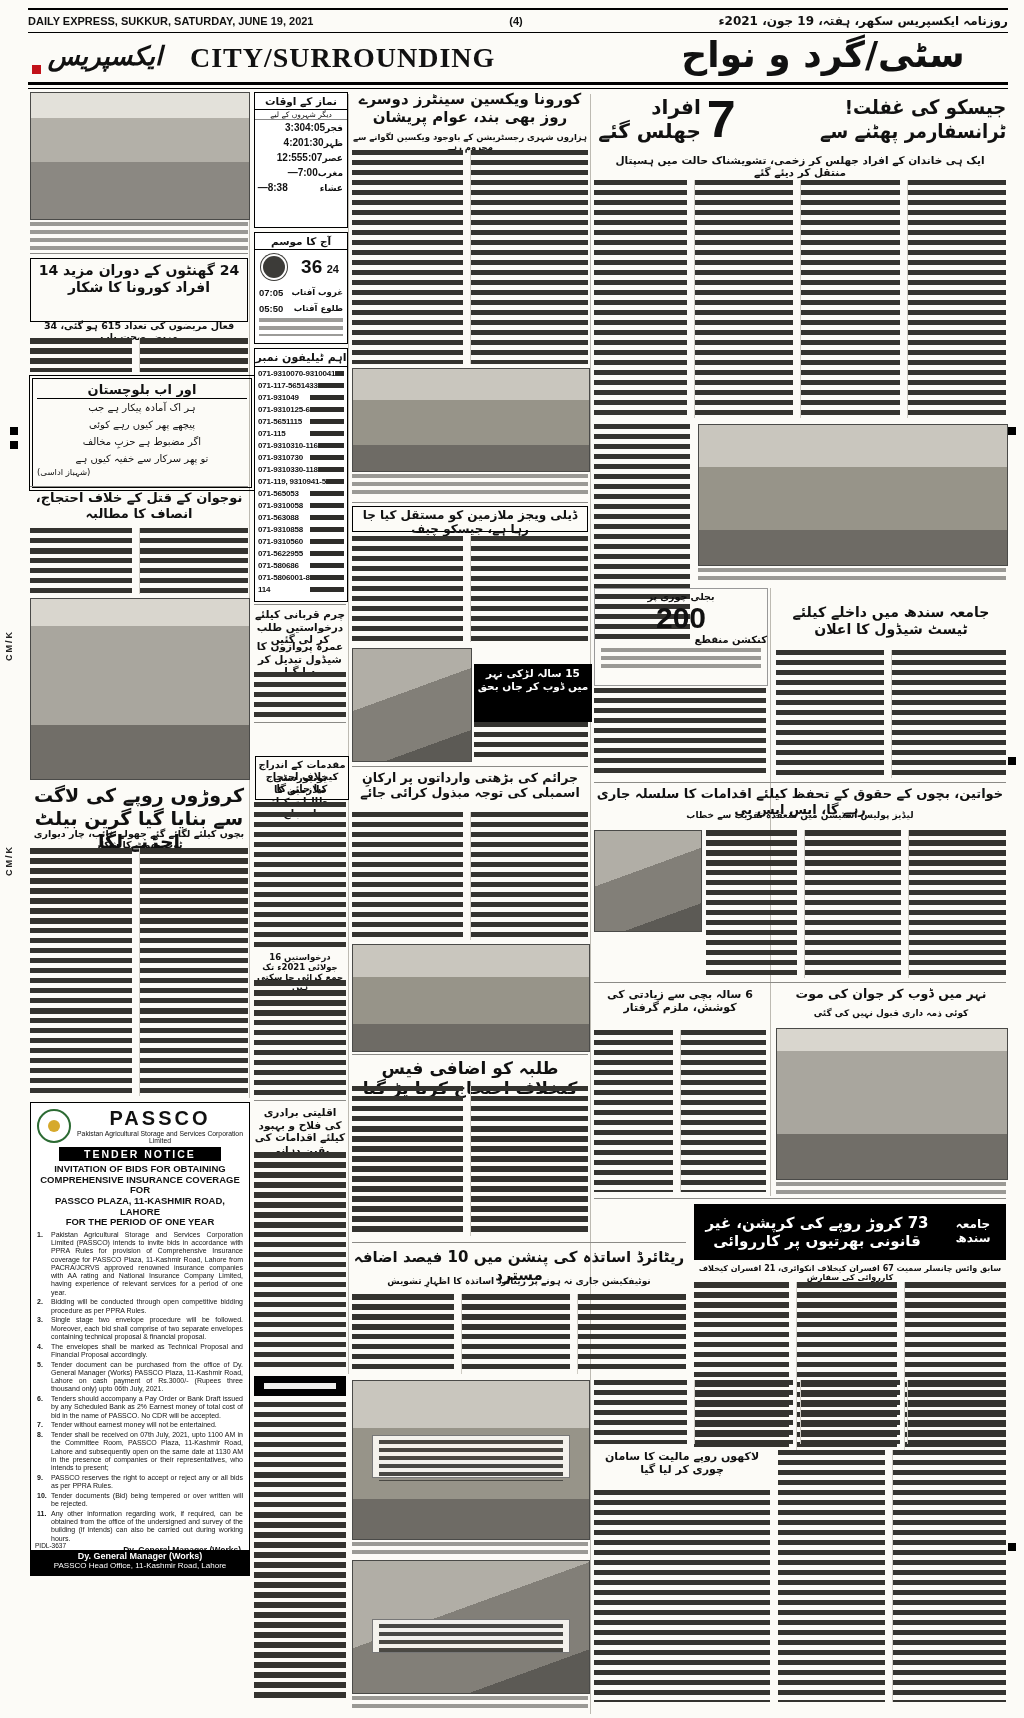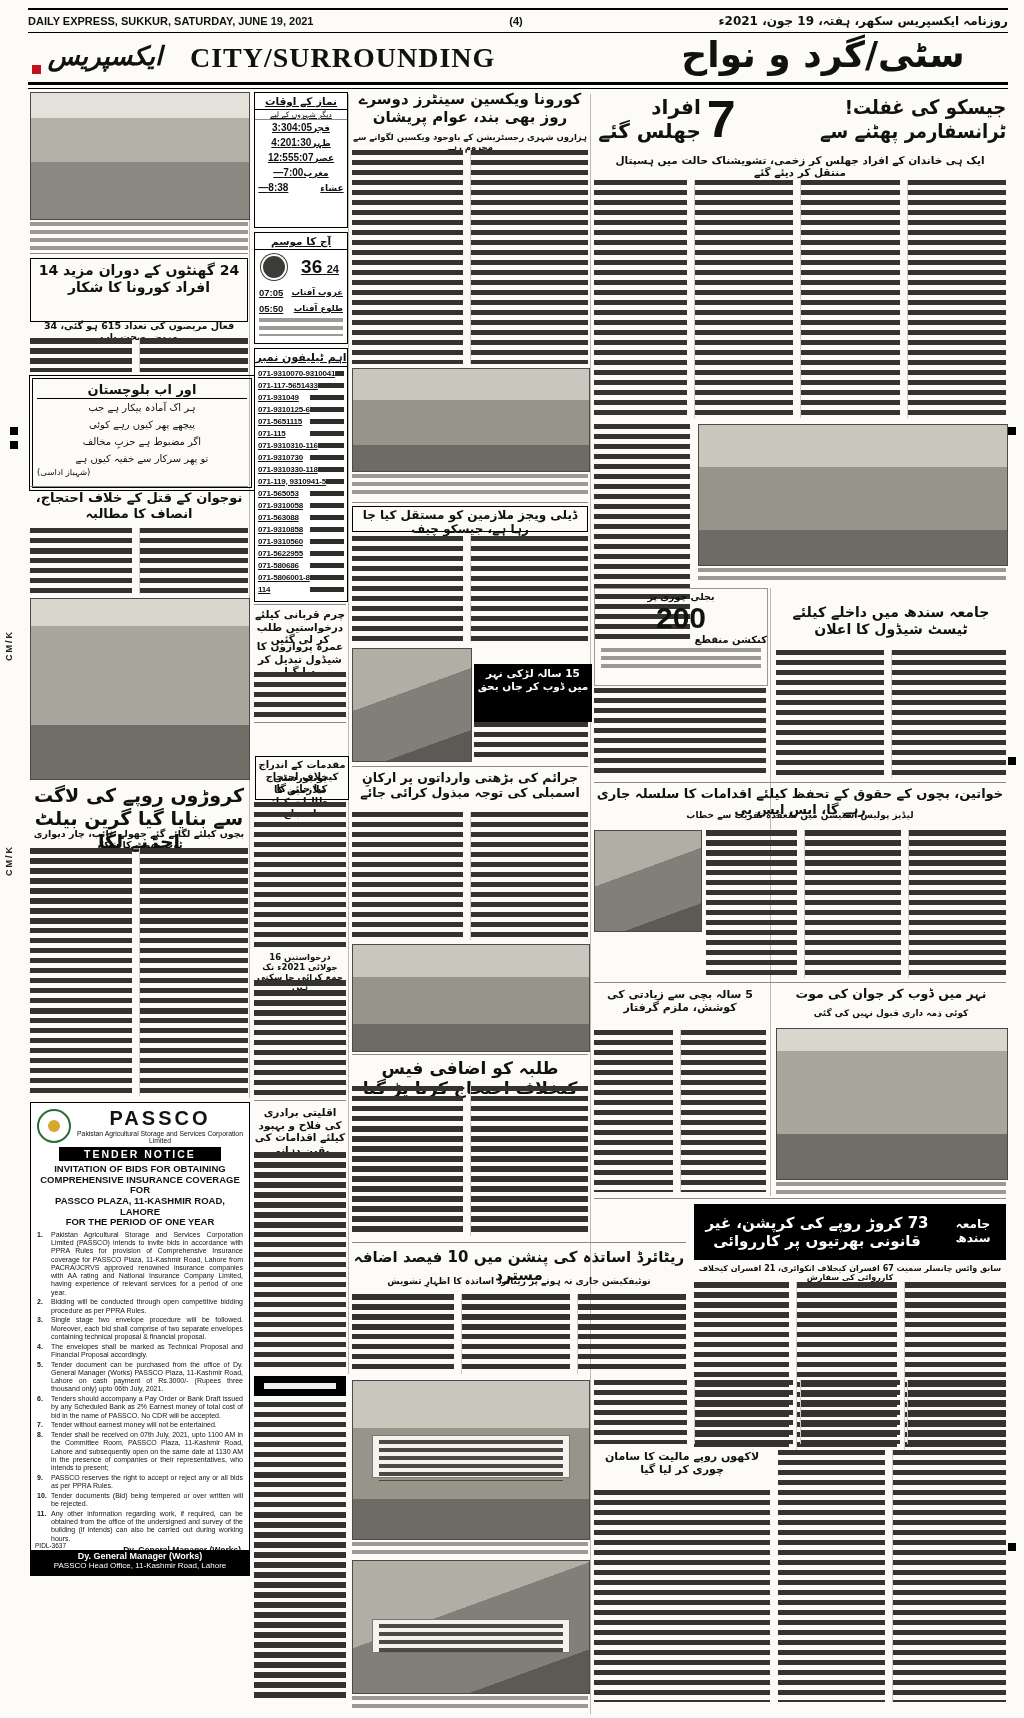--- a/index.html
+++ b/index.html
@@ -30,23 +30,23 @@
   .dbl{border:1px solid #000;outline:1px solid #000;outline-offset:2px;}
   .rev{background:#000;color:#fff;}
   .hr{position:absolute;height:1px;background:#8b8a86;}
   .vr{position:absolute;width:1px;background:#bdbab2;}
   .mark{position:absolute;background:#000;}
   .cmyk{position:absolute;font-size:9px;font-weight:bold;letter-spacing:2px;writing-mode:vertical-rl;transform:rotate(180deg);color:#222;}
   
   .topbar{position:absolute;left:28px;top:8px;width:980px;height:22px;border-top:2px solid #000;border-bottom:1px solid #000;
           display:flex;align-items:center;justify-content:space-between;font-size:11px;font-weight:bold;}
   
-  .smallbox{border:1.5px solid #000;background:#fff;text-decoration:underline;}
+  .smallbox{border:1.5px solid #000;background:#fff;}
   .boxtitle{font-weight:bold;text-align:center;border-bottom:1px solid #000;font-size:10.5px;padding:2px 0;}
-  .prow{display:flex;justify-content:center;align-items:center;height:15px;padding:0 4px;font-size:10px;font-weight:bold;}
+  .prow{display:flex;justify-content:flex-end;align-items:center;height:15px;padding:0 4px;font-size:10px;font-weight:bold;}
   .phrow{display:flex;justify-content:space-between;align-items:center;height:12px;padding:0 3px;}
   .pnum{font-size:8px;font-weight:bold;white-space:nowrap;letter-spacing:-0.2px;}
   .phlab{display:inline-block;width:34px;height:5px;background:#2e2d2a;}
   .wrow{display:flex;justify-content:space-between;align-items:center;height:16px;padding:0 4px;font-size:9.5px;font-weight:bold;}
   .sun{width:22px;height:22px;border-radius:50%;background:#3c3b38;box-shadow:0 0 0 2px #fff,0 0 0 3px #3c3b38;}
   
   .poemline{font-size:10px;line-height:1.7;text-align:center;}
   
   .titem{display:flex;margin-bottom:1.5px;}
   .tnum{width:14px;flex:none;font-weight:bold;font-size:7px;}
@@ -490,21 +490,21 @@
   <div class="abs ur hl ctr" style="left:594px;top:786px;width:412px;height:20px;font-size:13px;">خواتین، بچوں کے حقوق کے تحفظ کیلئے اقدامات کا سلسلہ جاری رہے گا، ایس ایس پی</div>
   <div class="abs ur b ctr" style="left:594px;top:810px;width:412px;font-size:9px;">لیڈیز پولیس اسٹیشن میں منعقدہ تقریب سے خطاب</div>
   <div class="abs photo ph-dark" style="left:594px;top:830px;width:106px;height:100px;"></div>
   <div class="abs cols" style="left:706px;top:830px;width:300px;height:148px;">
     <div class="tx"></div>
     <div class="tx"></div>
     <div class="tx"></div>
   </div>
 
   <div class="hr" style="left:594px;top:982px;width:412px;"></div>
-  <div class="abs ur hl ctr" style="left:594px;top:988px;width:172px;height:36px;font-size:11px;">5 سالہ بچی سے زیادتی کی کوشش، ملزم گرفتار</div>
+  <div class="abs ur hl ctr" style="left:594px;top:988px;width:172px;height:36px;font-size:11px;">6 سالہ بچی سے زیادتی کی کوشش، ملزم گرفتار</div>
   <div class="abs cols" style="left:594px;top:1030px;width:172px;height:162px;">
     <div class="tx"></div>
     <div class="tx"></div>
   </div>
   <div class="abs ur hl ctr" style="left:776px;top:986px;width:230px;height:20px;font-size:12.5px;">نہر میں ڈوب کر جوان کی موت</div>
   <div class="abs ur b ctr" style="left:776px;top:1008px;width:230px;font-size:9px;">کوئی ذمہ داری قبول نہیں کی گئی</div>
   <div class="abs photo ph-fence" style="left:776px;top:1028px;width:230px;height:150px;"></div>
   <div class="abs txs lt" style="left:776px;top:1182px;width:230px;height:12px;"></div>
 
   <div class="hr" style="left:594px;top:1198px;width:412px;"></div>

